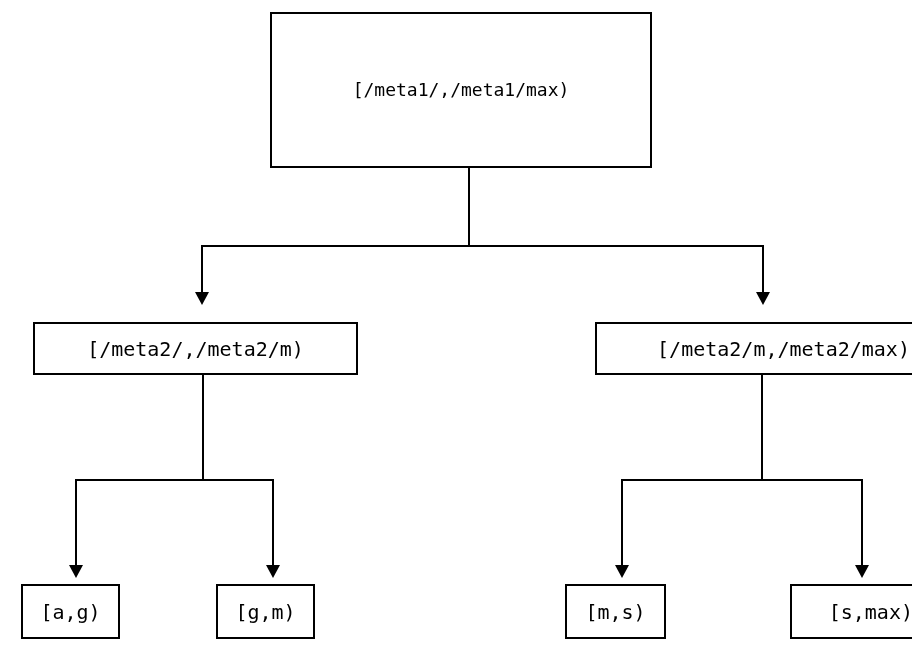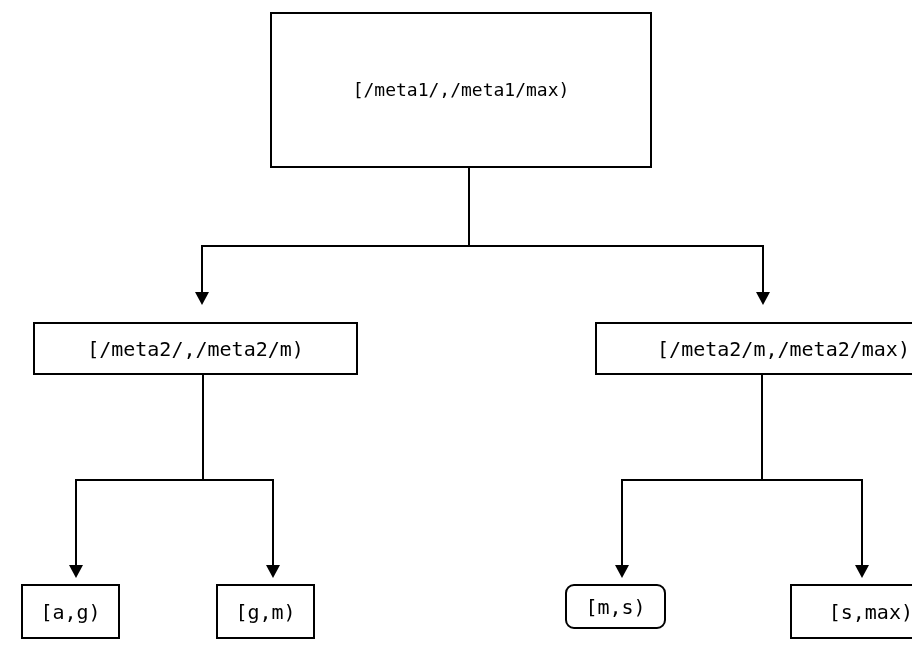--- a/index.html
+++ b/index.html
@@ -97,21 +97,21 @@
   </div>
 
   <div class="node" style="left:9px; top:584px; width:99px; height:55px;">
     <span class="node-label">[a,g)</span>
   </div>
 
   <div class="node" style="left:204px; top:584px; width:99px; height:55px;text-align:center;">
     <span class="node-label">[g,m)</span>
   </div>
 
-  <div class="node" style="left:553px; top:584px; width:101px; height:45px;border-radius:9px;">
+  <div class="node" style="left:553px; top:584px; width:101px; height:55px;">
     <span class="node-label">[m,s)</span>
   </div>
 
   <div class="node" style="left:778px; top:584px; width:125px; height:55px;justify-content:flex-end;">
     <span class="node-label">[s,max)</span>
   </div>
 
 </div>
 
 </body></html>

